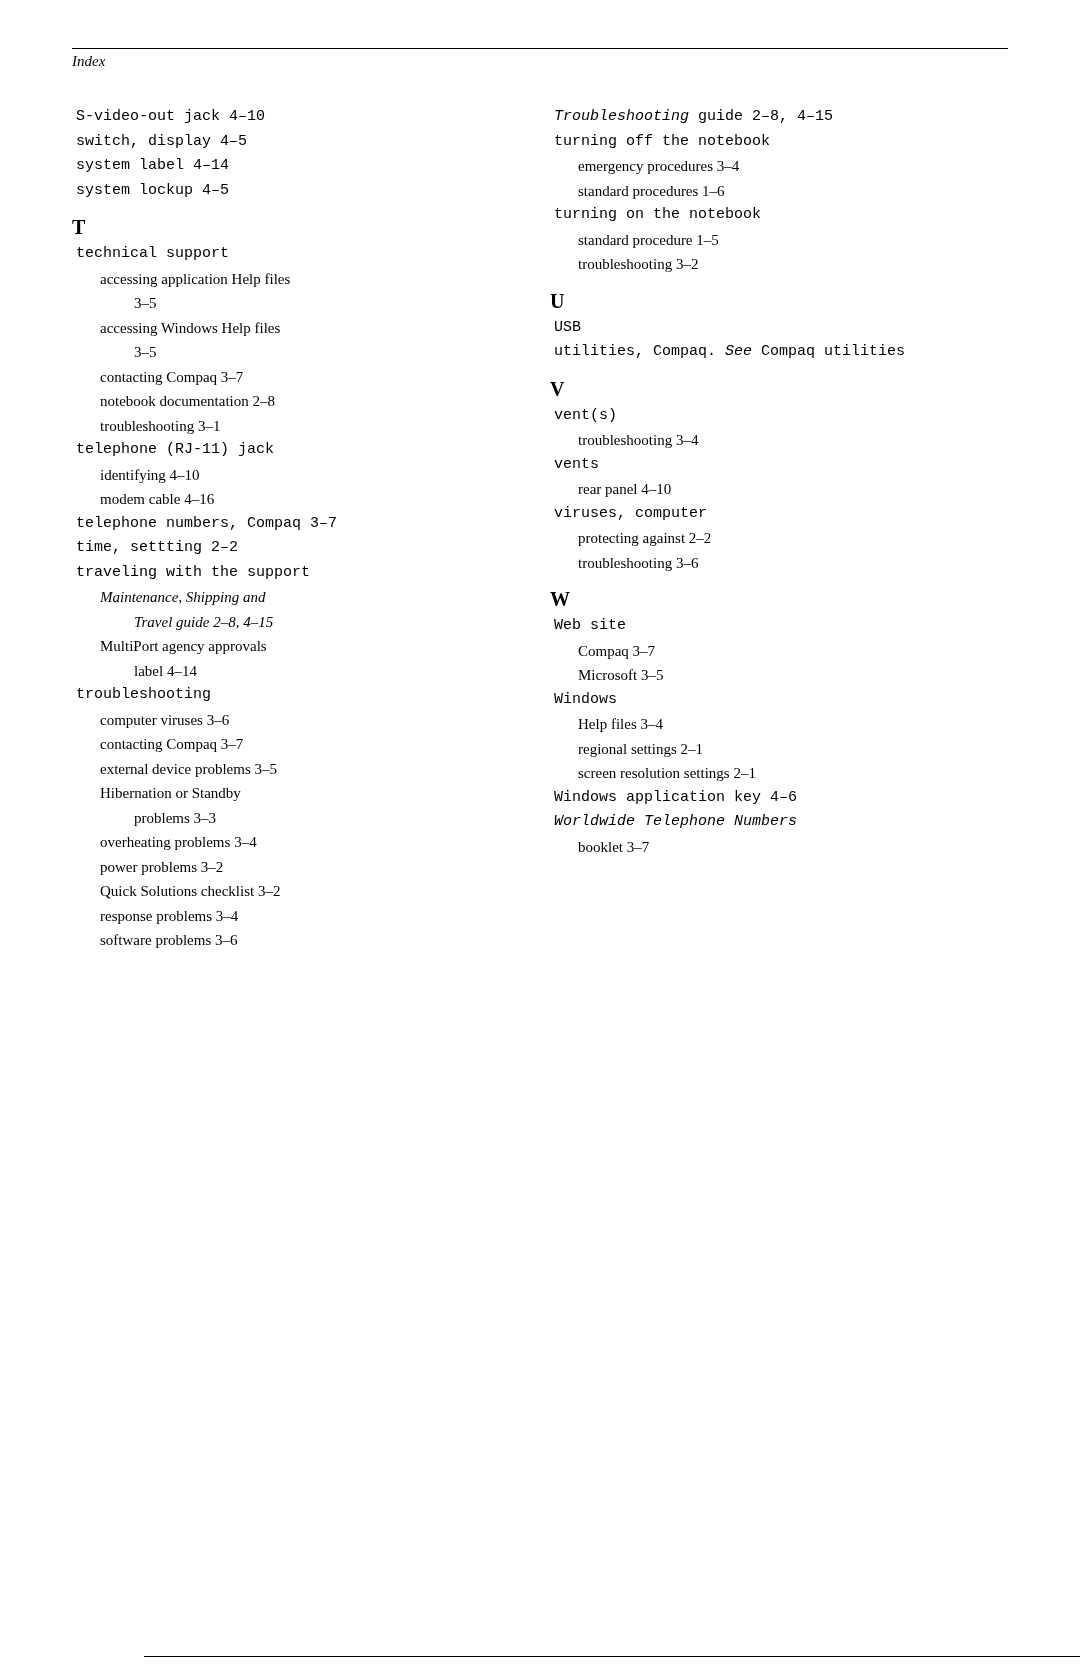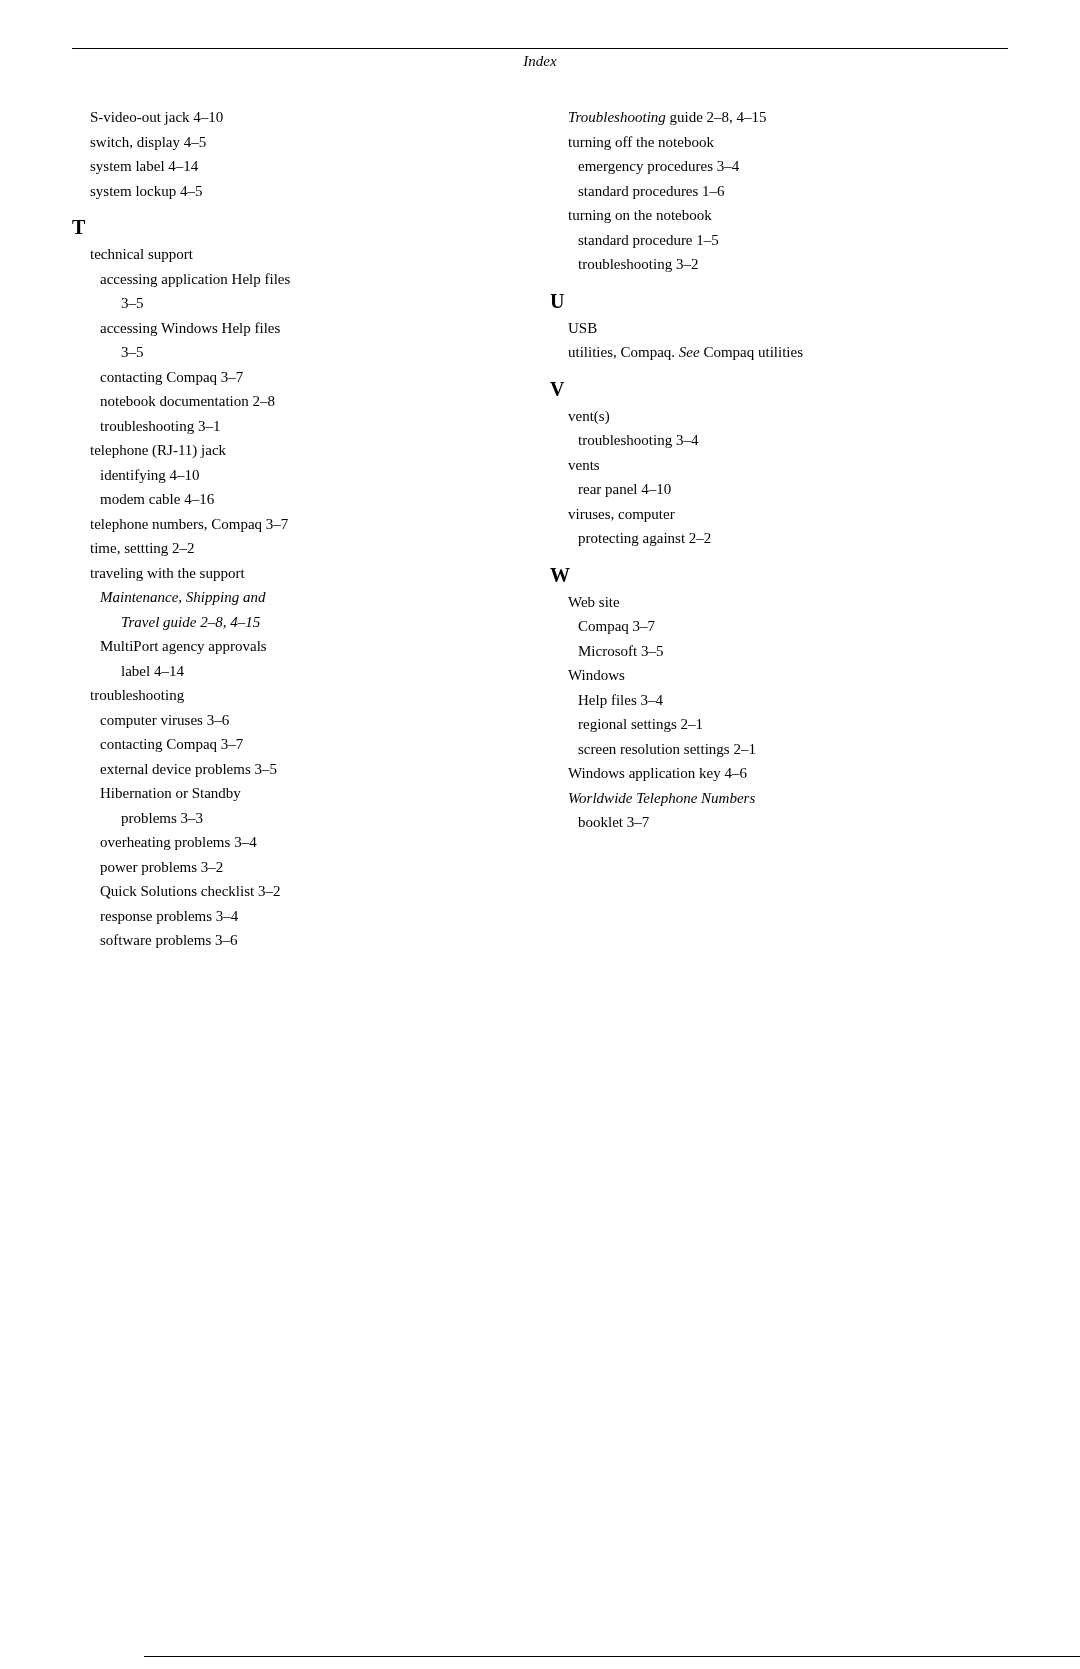--- a/index.html
+++ b/index.html
@@ -22,21 +22,21 @@
 
     
     .top-rule {
       border: none;
       border-top: 1px solid #000;
       margin: 48px 72px 0 72px;
     }
 
     .top-header {
       display: flex;
-      justify-content: center;
+      justify-content: flex-start;
       padding: 4px 72px 0 72px;
     }
 
     .top-header-title {
       font-style: italic;
       font-size: 15px;
     }
 
     
     .content {
@@ -61,29 +61,30 @@
     }
 
     .section-heading {
       font-weight: bold;
       font-size: 20px;
       margin-top: 14px;
       margin-bottom: 4px;
     }
 
     .entry-main {
-      margin-left: 18px;
+      margin-left: 4px;
+      font-family: Liberation Mono, monospace;
     }
 
     .entry-sub {
       margin-left: 28px;
     }
 
     .entry-sub2 {
-      margin-left: 49px;
+      margin-left: 62px;
     }
 
     .italic {
       font-style: italic;
     }
 
     
     .bottom-rule {
       border: none;
       border-top: 1px solid #000;
@@ -165,20 +166,21 @@
       <div class="index-entry entry-main">utilities, Compaq. <span class="italic">See</span> Compaq utilities</div>
 
       <div class="section-heading">V</div>
 
       <div class="index-entry entry-main">vent(s)</div>
       <div class="index-entry entry-sub">troubleshooting 3–4</div>
       <div class="index-entry entry-main">vents</div>
       <div class="index-entry entry-sub">rear panel 4–10</div>
       <div class="index-entry entry-main">viruses, computer</div>
       <div class="index-entry entry-sub">protecting against 2–2</div>
+      <div class="index-entry entry-sub">troubleshooting 3–6</div>
 
       <div class="section-heading">W</div>
 
       <div class="index-entry entry-main">Web site</div>
       <div class="index-entry entry-sub">Compaq 3–7</div>
       <div class="index-entry entry-sub">Microsoft 3–5</div>
       <div class="index-entry entry-main">Windows</div>
       <div class="index-entry entry-sub">Help files 3–4</div>
       <div class="index-entry entry-sub">regional settings 2–1</div>
       <div class="index-entry entry-sub">screen resolution settings 2–1</div>

